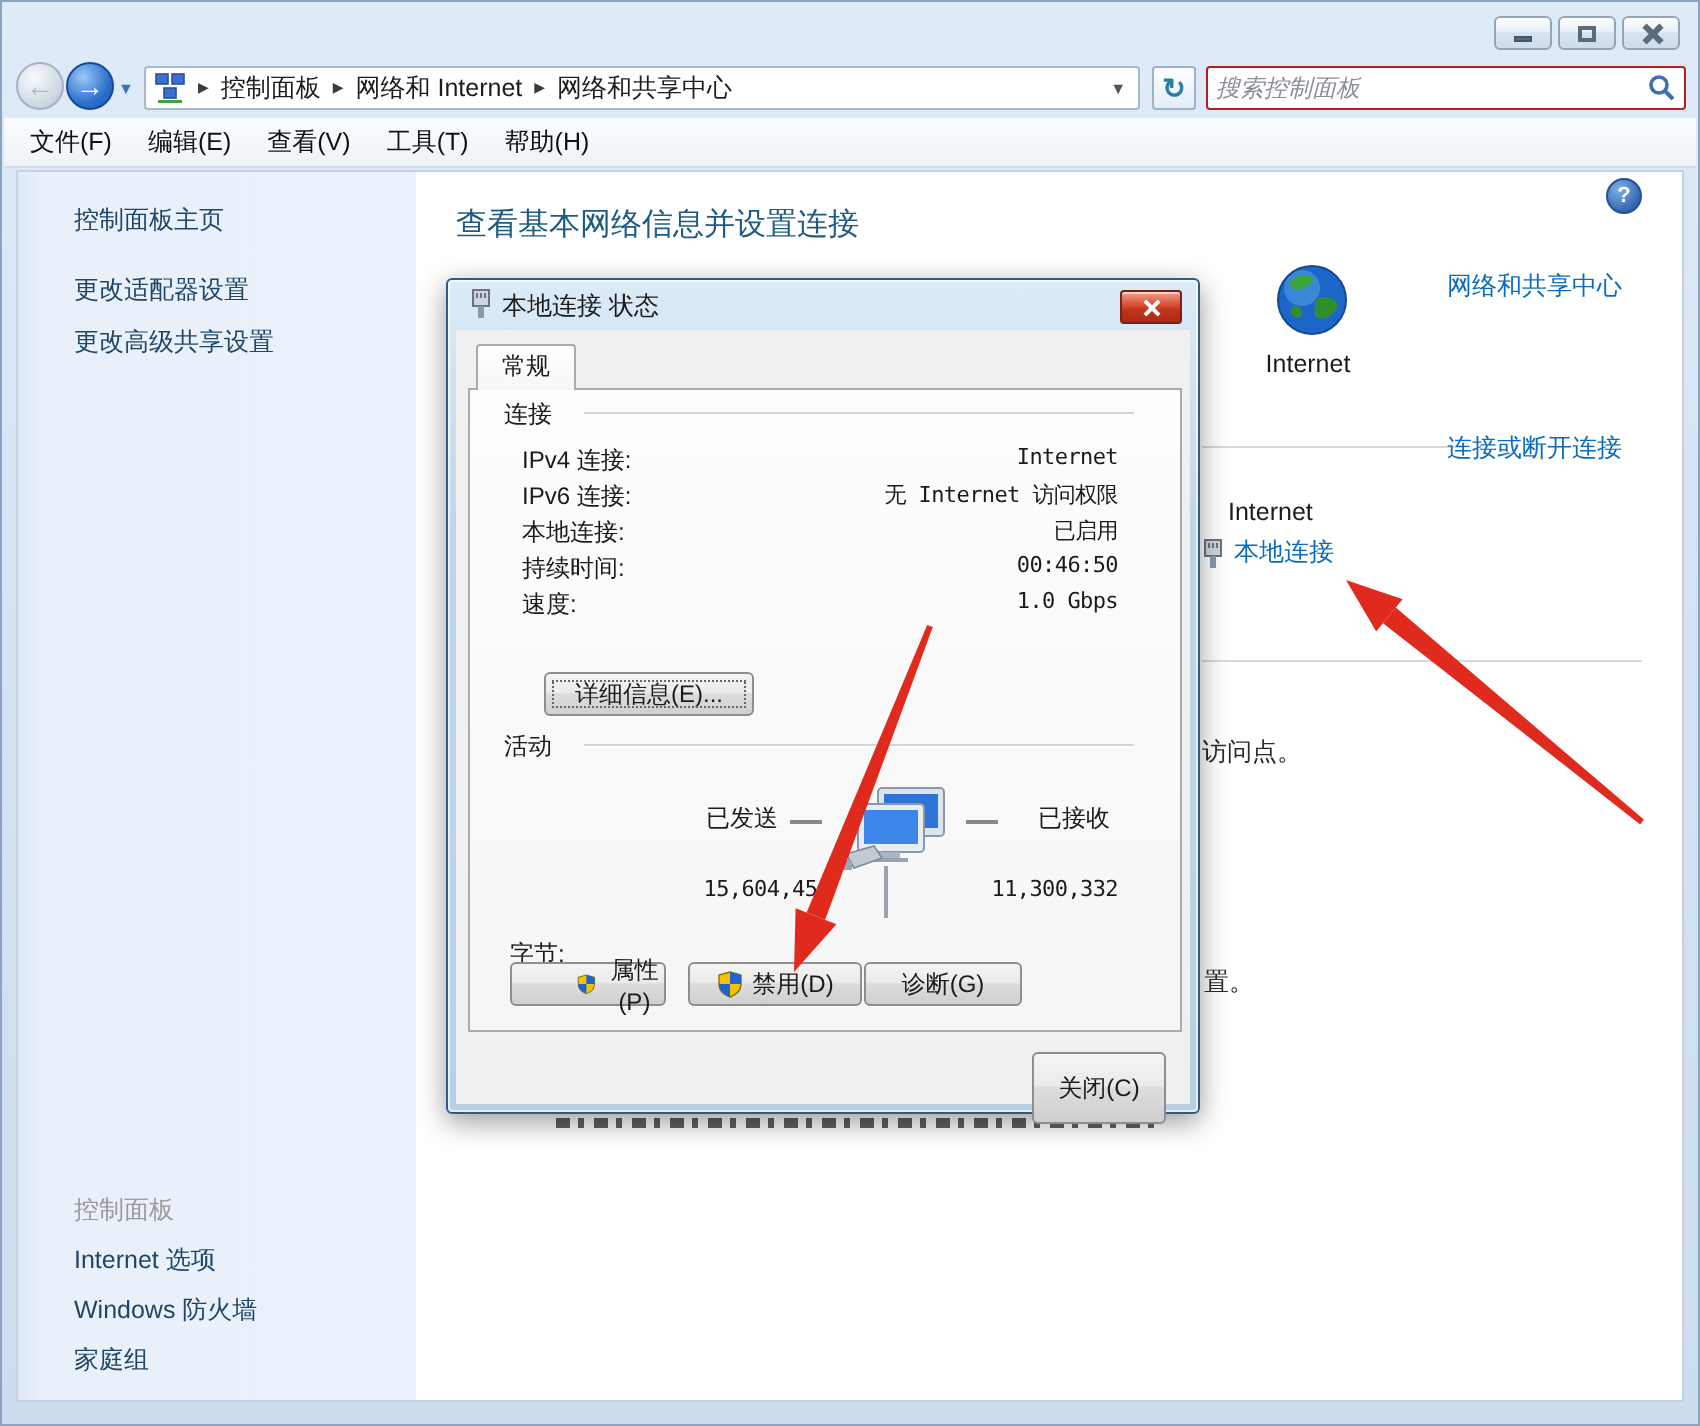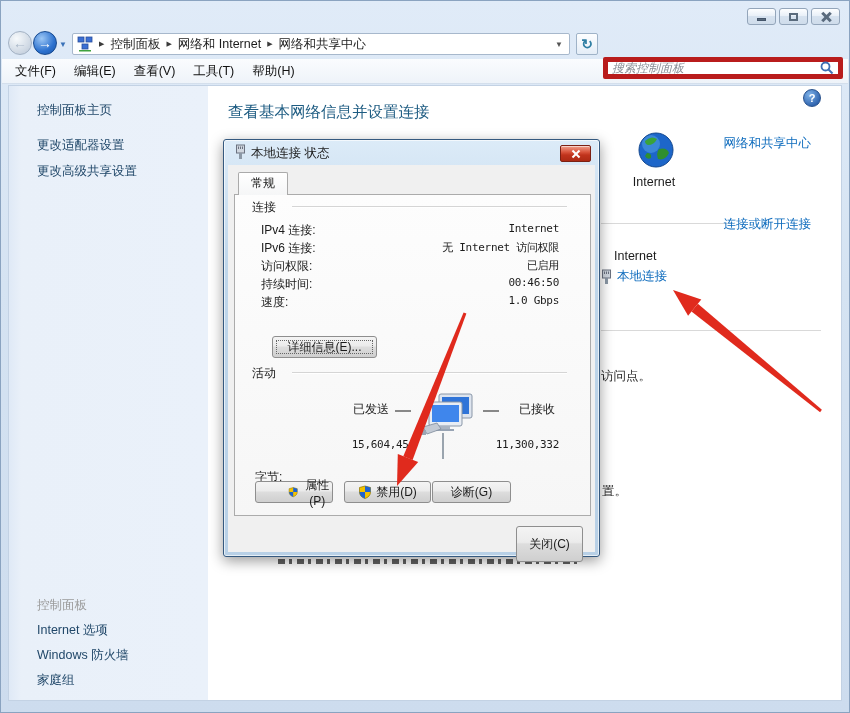--- a/index.html
+++ b/index.html
@@ -37,21 +37,21 @@
   .crumb-sep { font-size:7px; color:#3b3b3b; margin:0 6px; }
   .crumb { font-size:12.5px; color:#1c1c1c; white-space:nowrap; }
   .addr-caret { margin-left:auto; font-size:8px; color:#555; padding-right:2px; }
 
   .refresh-btn { position:absolute; left:576px; top:33px; width:22px; height:22px;
     border:1px solid #9fb3c8; border-radius:2px;
     background:linear-gradient(180deg,#fdfeff,#e4edf7); z-index:4;
     display:flex; align-items:center; justify-content:center; color:#2e7ea3; font-size:14px; font-weight:bold; }
 
   .search-box { position:absolute; left:603px; top:33px; width:240px; height:22px; background:#fff;
-    border:5px solid #b91c1c; border-radius:2px; display:flex; align-items:center; z-index:4; padding:0 4px;margin-top:24px; }
+    border:1px solid #b91c1c; border-radius:2px; display:flex; align-items:center; z-index:4; padding:0 4px; }
   .search-box input { flex:1; border:none; outline:none; font-family:"Liberation Sans",sans-serif;
     font-size:12px; font-style:italic; color:#333; background:transparent; }
   .search-box input::placeholder { color:#8a8f96; font-style:italic; }
 
   
   .menubar { position:absolute; left:2px; right:2px; top:59px; height:25px;
     background:linear-gradient(180deg,#fafcfe,#eef3f9); border-bottom:1px solid #d4dfec;
     display:flex; align-items:center; padding-left:4px; z-index:3; }
   .menu-item { padding:0 9px; line-height:24px; font-size:12.5px; color:#111; }
 
@@ -262,21 +262,21 @@
 
       <div class="dlg-row" style="top:27px;">
         <span class="lbl">IPv4 连接:</span>
         <span class="val">Internet</span>
       </div>
       <div class="dlg-row" style="top:45px;">
         <span class="lbl">IPv6 连接:</span>
         <span class="val">无 Internet 访问权限</span>
       </div>
       <div class="dlg-row" style="top:63px;">
-        <span class="lbl">访问权限:</span>
+        <span class="lbl">本地连接:</span>
         <span class="val">已启用</span>
       </div>
       <div class="dlg-row" style="top:81px;">
         <span class="lbl">持续时间:</span>
         <span class="val">00:46:50</span>
       </div>
       <div class="dlg-row" style="top:99px;">
         <span class="lbl">速度:</span>
         <span class="val">1.0 Gbps</span>
       </div>

